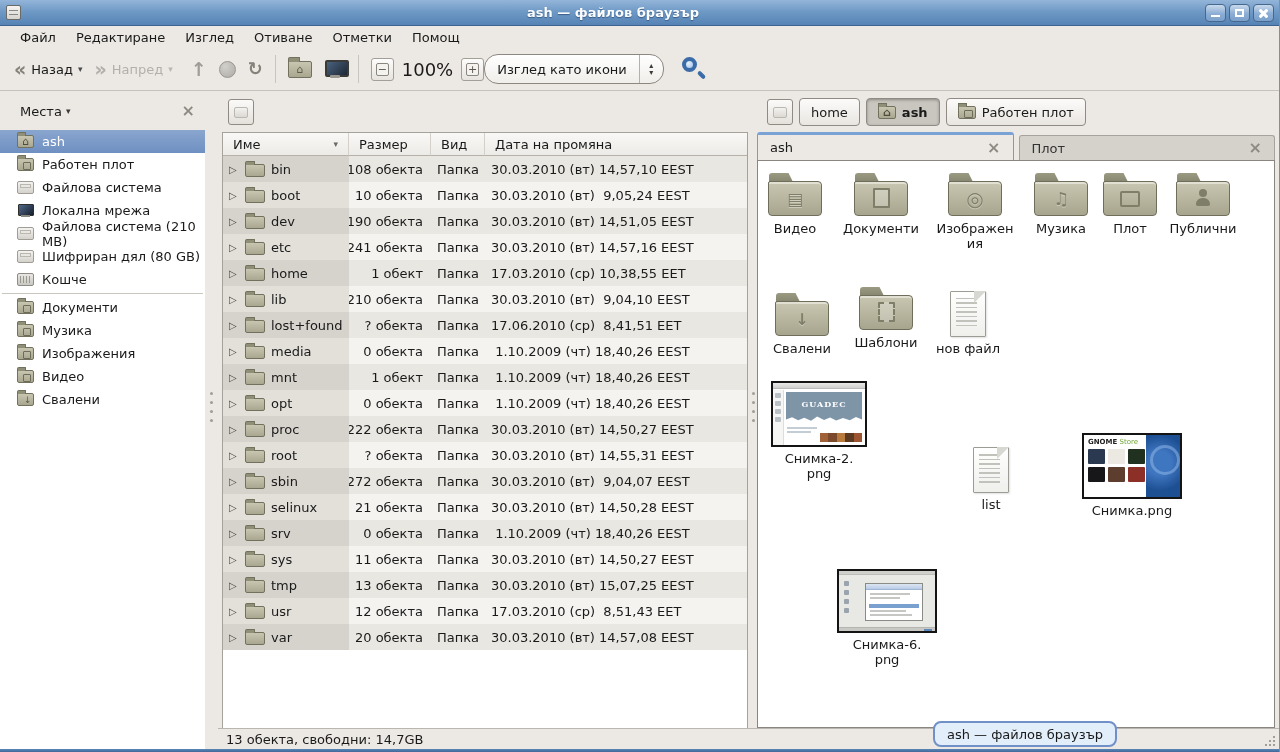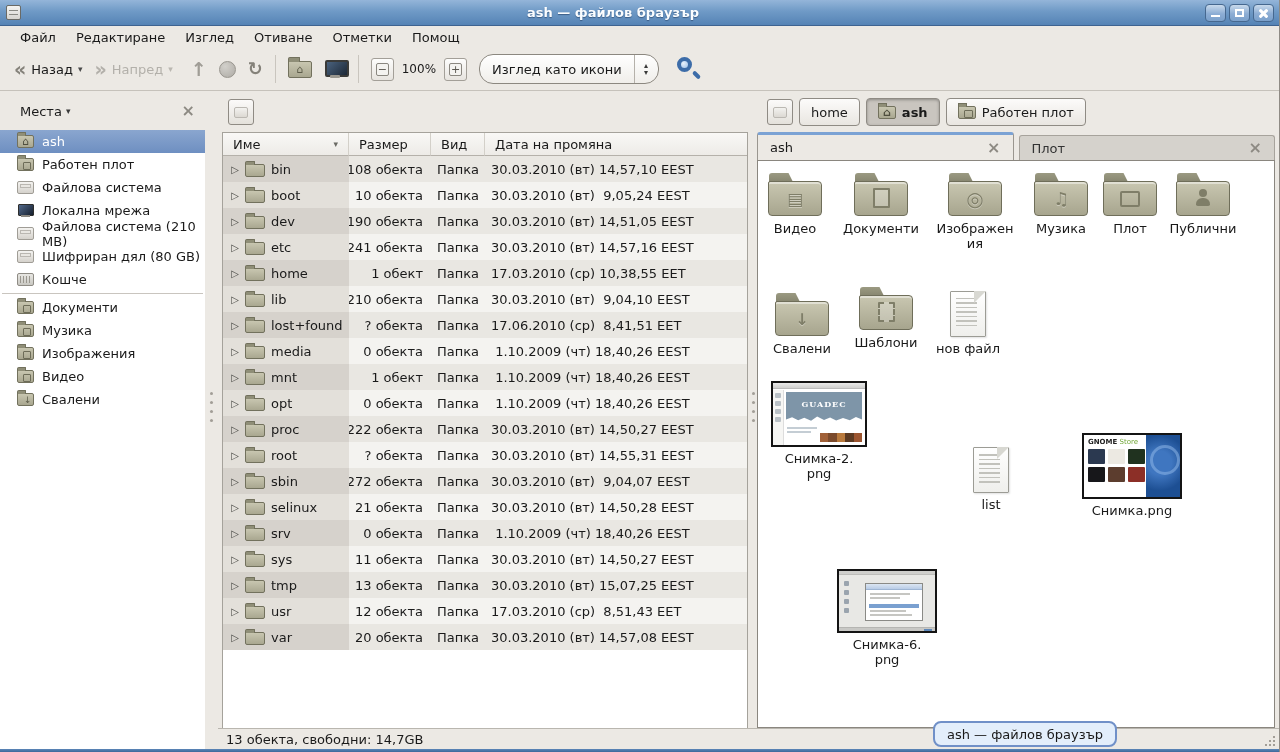--- a/index.html
+++ b/index.html
@@ -45,22 +45,22 @@
     background:#8f8e77; border:1px solid #72715d; border-bottom:none; border-radius:2px 1px 0 0; }
   .tfolder .house { position:absolute; inset:0; text-align:center; font-size:11px; line-height:16px; color:#5d5c4a; }
   .tmonitor { width:22px; height:18px; position:relative; }
   .tmonitor::before { content:""; position:absolute; top:0; left:1px; width:20px; height:13px; border-radius:2px;
     background:linear-gradient(135deg,#4a627e,#1d2836); border:2px solid #3a3a38; }
   .tmonitor::after { content:""; position:absolute; bottom:0; left:6px; width:10px; height:3px; background:#9a978f; border-radius:1px; }
   .zoom-btn { width:23px; height:23px; border:1px solid #a39f98; border-radius:3px;
     background:linear-gradient(#fdfdfc,#e7e4df); display:flex; align-items:center; justify-content:center; }
   .zoom-btn .zg { width:13px; height:13px; border:1px solid #8a8780; border-radius:2px; font-size:11px;
     line-height:11px; text-align:center; color:#5a5750; background:#f4f3f0; }
-  #zoom-level { margin:12px 8px; font-size:12px; }
-  #view-combo { display:flex; align-items:center; height:30px; margin-left:12px; border:1px solid #8c8880;
+  #zoom-level { margin:12px 8px; font-size:18px; }
+  #view-combo { display:flex; align-items:center; height:30px; border:1px solid #8c8880;
     border-radius:14px; background:linear-gradient(#ffffff,#f0eeea); }
   #view-combo .cv { padding:0 12px; min-width:130px; }
   #view-combo .spin { display:flex; flex-direction:column; align-items:center; justify-content:center;
     width:24px; height:100%; border-left:1px solid #b5b1aa; font-size:8px; line-height:7px; color:#3a3a3a; }
   #search-btn { margin-left:14px; width:30px; height:30px; position:relative; }
   #search-btn .lens { position:absolute; top:3px; left:4px; width:15px; height:15px; border:4px solid #3c6ca8; border-radius:50%;
     background:radial-gradient(circle at 35% 35%, #e8f1fb, #9dc0e8); }
   #search-btn .handle { position:absolute; left:19px; top:19px; width:9px; height:4px; background:#3c6ca8;
     border-radius:2px; transform:rotate(45deg); }
   
@@ -95,21 +95,21 @@
     box-shadow:0 9px 0 #a29e97, 0 18px 0 #a29e97, 0 27px 0 #a29e97; }
   #splitter1 { position:absolute; left:205px; width:13px; top:92px; bottom:3px; background:#ece9e4; }
   #splitter2 { position:absolute; left:750px; width:7px; top:92px; bottom:24px; background:#ece9e4; }
   
   #midpane { position:absolute; left:218px; top:92px; width:532px; bottom:24px; background:#ece9e4; }
   .locbar { height:40px; display:flex; align-items:center; gap:6px; padding-left:10px; }
   .loc-toggle { width:26px; height:26px; border:1px solid #8f8b84; border-radius:3px; flex:none;
     background:linear-gradient(#fbfaf9,#e4e1db); display:flex; align-items:center; justify-content:center; }
   .loc-toggle .disk { width:14px; height:11px; border:1px solid #bbb8b2; border-radius:2px;
     background:linear-gradient(#f3f2ef,#dcd9d3); }
-  #tree { position:absolute; top:40px; left:4px; right:2px; bottom:0; background:#fff; border:1px solid #a5a29b; border-bottom:none; overflow:hidden;text-align:right; }
+  #tree { position:absolute; top:40px; left:4px; right:2px; bottom:0; background:#fff; border:1px solid #a5a29b; border-bottom:none; overflow:hidden; }
   #tree-header { display:grid; grid-template-columns:126px 82px 54px 1fr; height:23px; }
   .hcell { background:linear-gradient(#f9f8f6,#edebe7); border-right:1px solid #d3d0c9; border-bottom:1px solid #b5b1aa;
     display:flex; align-items:center; padding:0 10px; }
   .hcell:last-child { border-right:none; }
   .sort-arrow { margin-left:auto; font-size:9px; color:#6a6a64; }
   .trow { display:grid; grid-template-columns:126px 82px 54px 1fr; height:26px; }
   .tcell { display:flex; align-items:center; padding:0 6px; overflow:hidden; white-space:nowrap; }
   .trow:nth-child(odd)  { background:#e9e7e2; }
   .trow:nth-child(even) { background:#f4f3f0; }
   .trow:nth-child(odd)  .cname { background:#d6d2cc; }

